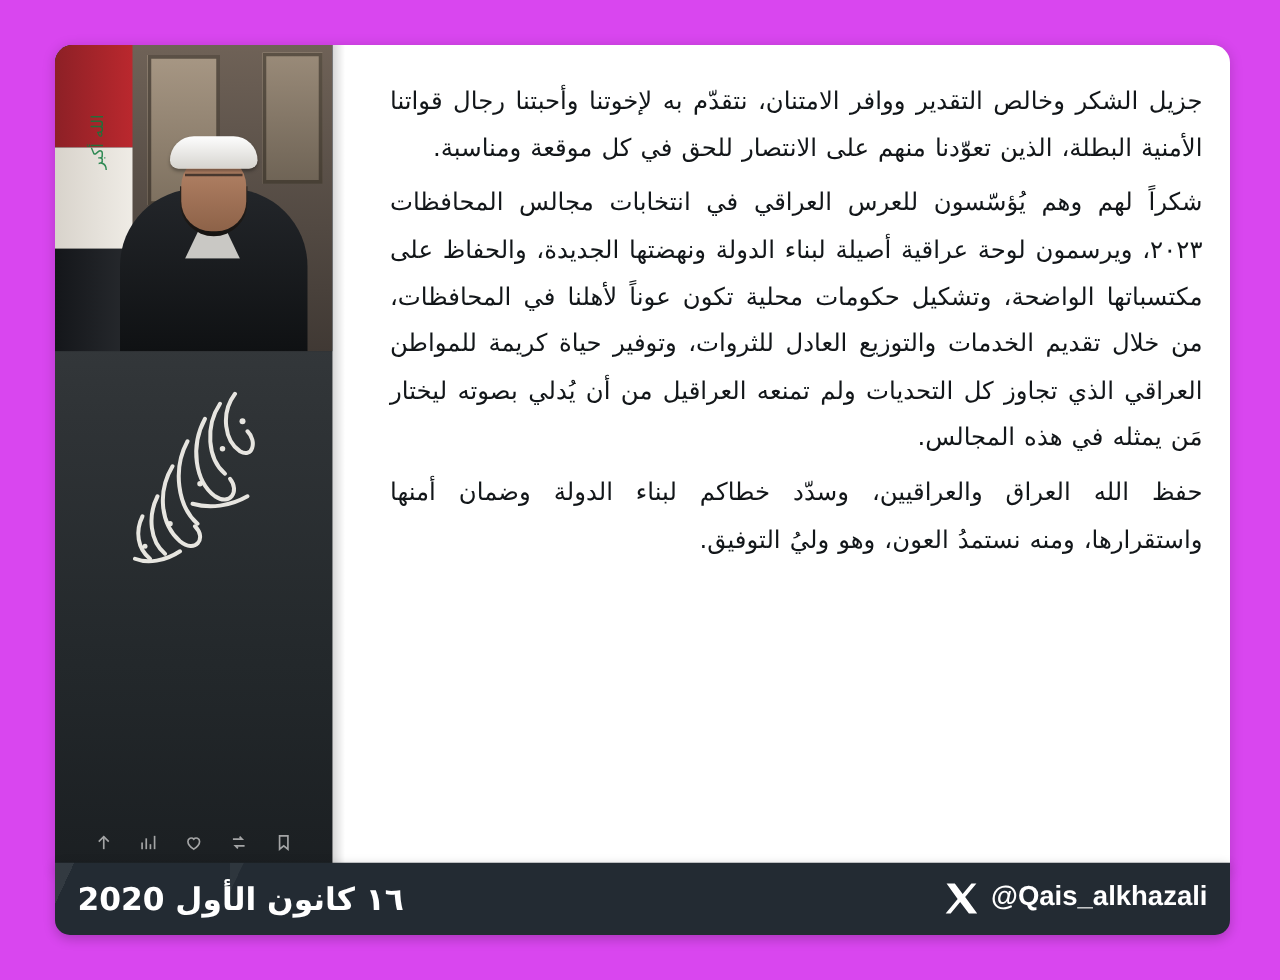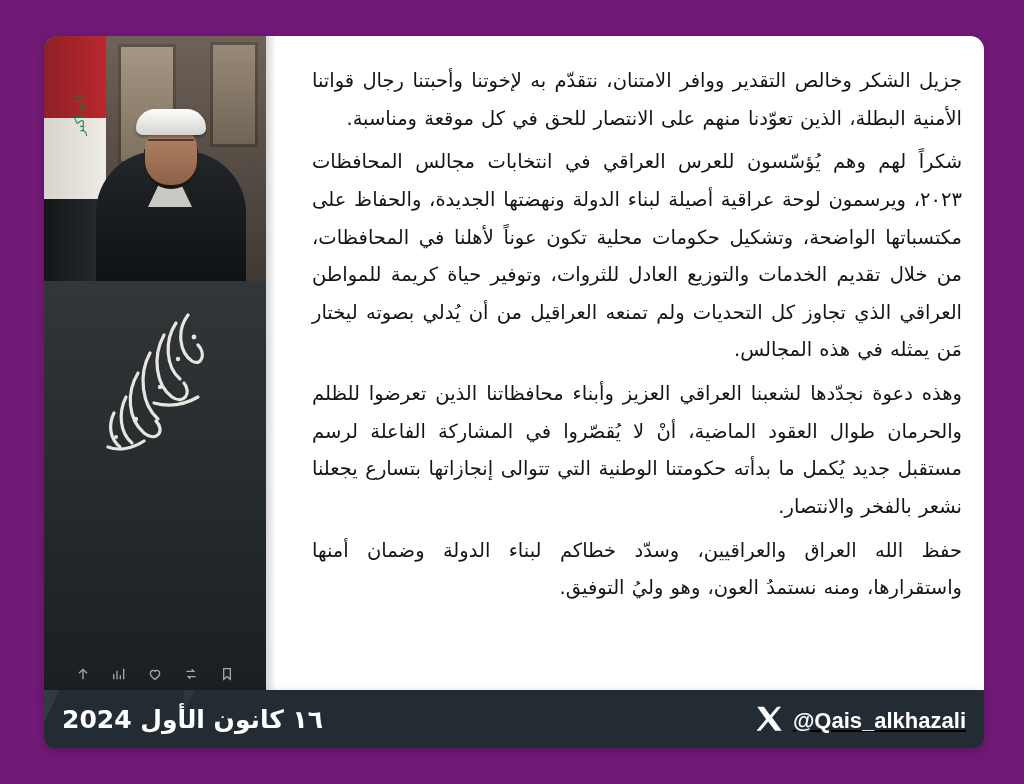--- a/index.html
+++ b/index.html
@@ -10,21 +10,21 @@
   body {
     width: 1024px;
     height: 784px;
     font-family: "DejaVu Sans", sans-serif;
     overflow: hidden;
   }
   .page {
     position: relative;
     width: 1024px;
     height: 784px;
-    background: #701a75;
+    background: #d946ef;
   }
 
   
   .card {
     position: absolute;
     left: 44px;
     top: 36px;
     width: 940px;
     height: 660px;
     background: #ffffff;
@@ -57,24 +57,23 @@
     color: #ffffff;
     font-family: "DejaVu Sans", sans-serif;
     font-weight: bold;
     font-size: 25px;
     letter-spacing: 0.5px;
     direction: rtl;
     white-space: nowrap;
   }
   .footer-handle-wrap {
     display: flex;
-    align-items: flex-end;
+    align-items: flex-start;
     gap: 9px;
     direction: ltr;
-    text-decoration: underline;
   }
   .x-logo {
     width: 30px;
     height: 30px;
     display: block;
   }
   .footer-handle {
     color: #ffffff;
     font-family: "Liberation Sans", sans-serif;
     font-weight: bold;
@@ -272,21 +271,20 @@
 </head>
 <body>
 
 <div class="page">
 
   <div class="card">
 
     <div class="text-col">
       <p class="para">جزيل الشكر وخالص التقدير ووافر الامتنان، نتقدّم به لإخوتنا وأحبتنا رجال قواتنا الأمنية البطلة، الذين تعوّدنا منهم على الانتصار للحق في كل موقعة ومناسبة.</p>
       <p class="para">شكراً لهم وهم يُؤسّسون للعرس العراقي في انتخابات مجالس المحافظات ٢٠٢٣، ويرسمون لوحة عراقية أصيلة لبناء الدولة ونهضتها الجديدة، والحفاظ على مكتسباتها الواضحة، وتشكيل حكومات محلية تكون عوناً لأهلنا في المحافظات، من خلال تقديم الخدمات والتوزيع العادل للثروات، وتوفير حياة كريمة للمواطن العراقي الذي تجاوز كل التحديات ولم تمنعه العراقيل من أن يُدلي بصوته ليختار مَن يمثله في هذه المجالس.</p>
-      <p class="para">وهذه دعوة نجدّدها لشعبنا العراقي العزيز وأبناء محافظاتنا الذين تعرضوا للظلم والحرمان طوال العقود الماضية، أنْ لا يُقصّروا في المشاركة الفاعلة لرسم مستقبل جديد يُكمل ما بدأته حكومتنا الوطنية التي تتوالى إنجازاتها بتسارع يجعلنا نشعر بالفخر والانتصار.</p>
       <p class="para">حفظ الله العراق والعراقيين، وسدّد خطاكم لبناء الدولة وضمان أمنها واستقرارها، ومنه نستمدُ العون، وهو وليُ التوفيق.</p>
     </div>
 
     <div class="media-panel">
 
       <div class="photo">
         <div class="flag">
           <div class="stripe red"></div>
           <div class="stripe white"></div>
           <div class="stripe black"></div>
@@ -365,16 +363,16 @@
 
   <div class="footer-bar">
     <div class="footer-handle-wrap">
       <span>
         <svg class="x-logo" viewBox="0 0 24 24" aria-hidden="true">
           <path d="M2.6 2.2h5.3l5 6.7 5.6-6.7h3.2l-7.2 8.6 7.7 10.6h-5.3L11.3 14 5.2 21.4H2l7.7-9.2L2.6 2.2z" fill="#ffffff"></path>
         </svg>
       </span>
       <span class="footer-handle">@Qais_alkhazali</span>
     </div>
-    <div class="footer-date">١٦ كانون الأول 2024</div>
+    <div class="footer-date">١٦ كانون الأول 2020</div>
   </div>
 
 </div>
 
 </body></html>

